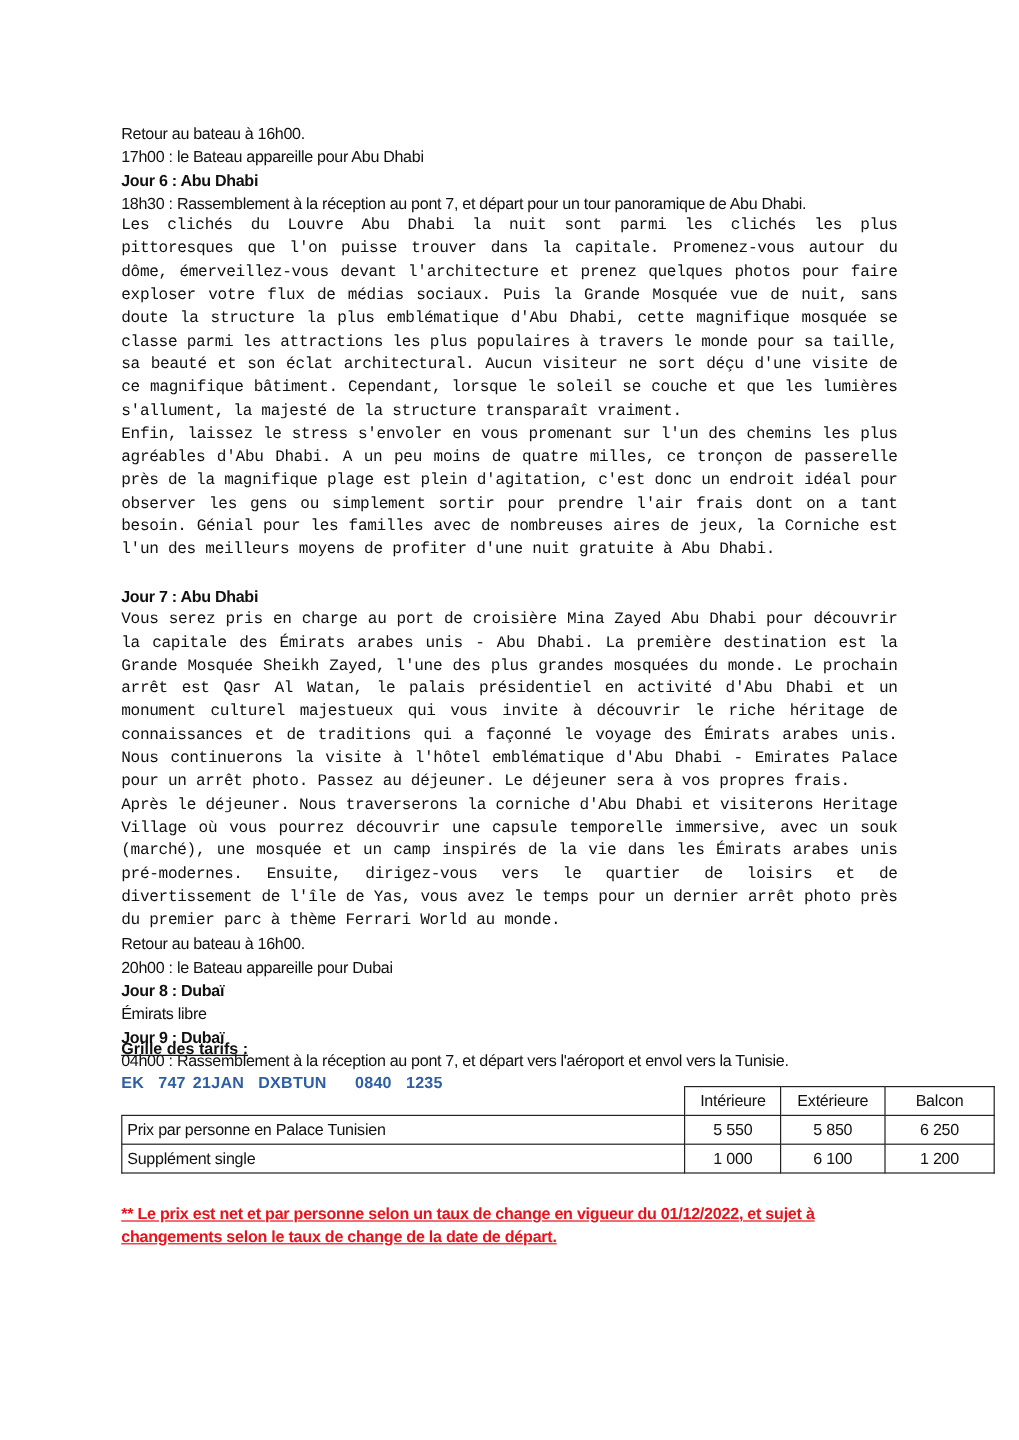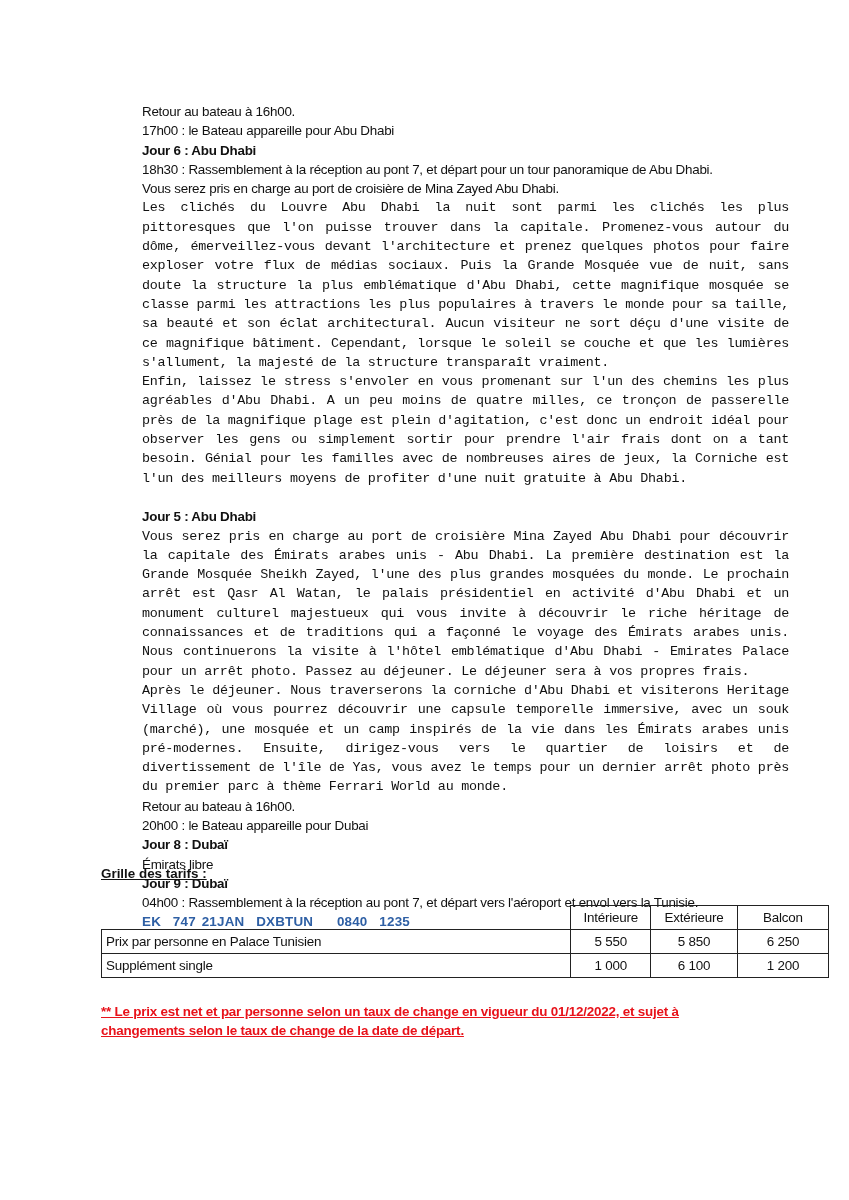--- a/index.html
+++ b/index.html
@@ -2,21 +2,20 @@
 <html><head>
   <meta charset="utf-8">
   <style>
     html, body { margin: 0; padding: 0; background: #ffffff; }
     body { width: 849px; height: 1200px; position: relative; overflow: hidden; }
     .page {
       position: absolute; left: 101px; top: 102px; width: 647px;
       font-family: "Liberation Sans", sans-serif;
       font-size: 13.4px; line-height: 19.3px; color: #111111;
       letter-spacing: -0.25px;
-      margin-left: 41px;
     }
     .line { white-space: nowrap; }
     .para { text-align: justify; text-align-last: left; font-family: Liberation Mono, monospace; }
     .bold { font-weight: bold; }
     .spacer { height: 19.3px; }
     .flight { color: #2E5FA4; font-weight: bold; letter-spacing: 0.2px; word-spacing: 2px; white-space: pre; }
     .tarif-title { position: absolute; left: 101px; top: 866px; font-family: "Liberation Sans", sans-serif; font-size: 13.4px; font-weight: bold; text-decoration: underline; color: #111; }
     table.prices {
       position: absolute; left: 101px; top: 905px; width: 728px;
       border-collapse: collapse;
@@ -37,27 +36,26 @@
   </style>
 </head>
 <body>
 
 <div class="page">
   <div class="line">Retour au bateau à 16h00.</div>
   <div class="line">17h00 : le Bateau appareille pour Abu Dhabi</div>
 
   <div class="line bold">Jour 6 : Abu Dhabi</div>
   <div class="line">18h30 : Rassemblement à la réception au pont 7, et départ pour un tour panoramique de Abu Dhabi.</div>
-  <div class="line">Vous serez pris en charge au port de croisière de Mina Zayed Abu Dhabi.</div>
   <div class="para">Les clichés du Louvre Abu Dhabi la nuit sont parmi les clichés les plus pittoresques que l'on puisse trouver dans la capitale. Promenez-vous autour du dôme, émerveillez-vous devant l'architecture et prenez quelques photos pour faire exploser votre flux de médias sociaux. Puis la Grande Mosquée vue de nuit, sans doute la structure la plus emblématique d'Abu Dhabi, cette magnifique mosquée se classe parmi les attractions les plus populaires à travers le monde pour sa taille, sa beauté et son éclat architectural. Aucun visiteur ne sort déçu d'une visite de ce magnifique bâtiment. Cependant, lorsque le soleil se couche et que les lumières s'allument, la majesté de la structure transparaît vraiment.</div>
   <div class="para">Enfin, laissez le stress s'envoler en vous promenant sur l'un des chemins les plus agréables d'Abu Dhabi. A un peu moins de quatre milles, ce tronçon de passerelle près de la magnifique plage est plein d'agitation, c'est donc un endroit idéal pour observer les gens ou simplement sortir pour prendre l'air frais dont on a tant besoin. Génial pour les familles avec de nombreuses aires de jeux, la Corniche est l'un des meilleurs moyens de profiter d'une nuit gratuite à Abu Dhabi.</div>
 
   <div class="spacer"></div>
 
-  <div class="line bold">Jour 5 : Abu Dhabi</div>
+  <div class="line bold">Jour 7 : Abu Dhabi</div>
   <div class="para">Vous serez pris en charge au port de croisière Mina Zayed Abu Dhabi pour découvrir la capitale des Émirats arabes unis - Abu Dhabi. La première destination est la Grande Mosquée Sheikh Zayed, l'une des plus grandes mosquées du monde. Le prochain arrêt est Qasr Al Watan, le palais présidentiel en activité d'Abu Dhabi et un monument culturel majestueux qui vous invite à découvrir le riche héritage de connaissances et de traditions qui a façonné le voyage des Émirats arabes unis.  Nous continuerons la visite à l'hôtel emblématique d'Abu Dhabi - Emirates Palace pour un arrêt photo. Passez au déjeuner. Le déjeuner sera à vos propres frais.</div>
   <div class="para">Après le déjeuner. Nous traverserons la corniche d'Abu Dhabi et visiterons Heritage Village où vous pourrez découvrir une capsule temporelle immersive, avec un souk (marché), une mosquée et un camp inspirés de la vie dans les Émirats arabes unis pré-modernes. Ensuite, dirigez-vous vers le quartier de loisirs et de divertissement de l'île de Yas, vous avez le temps pour un dernier arrêt photo près du premier parc à thème Ferrari World au monde.</div>
   <div class="line">Retour au bateau à 16h00.</div>
   <div class="line">20h00 : le Bateau appareille pour Dubai</div>
 
   <div class="line bold">Jour 8 : Dubaï</div>
   <div class="line">Émirats libre</div>
 
   <div class="line bold">Jour 9 : Dubaï</div>
   <div class="line">04h00 : Rassemblement à la réception au pont 7, et départ vers l'aéroport et envol vers la Tunisie.</div>

